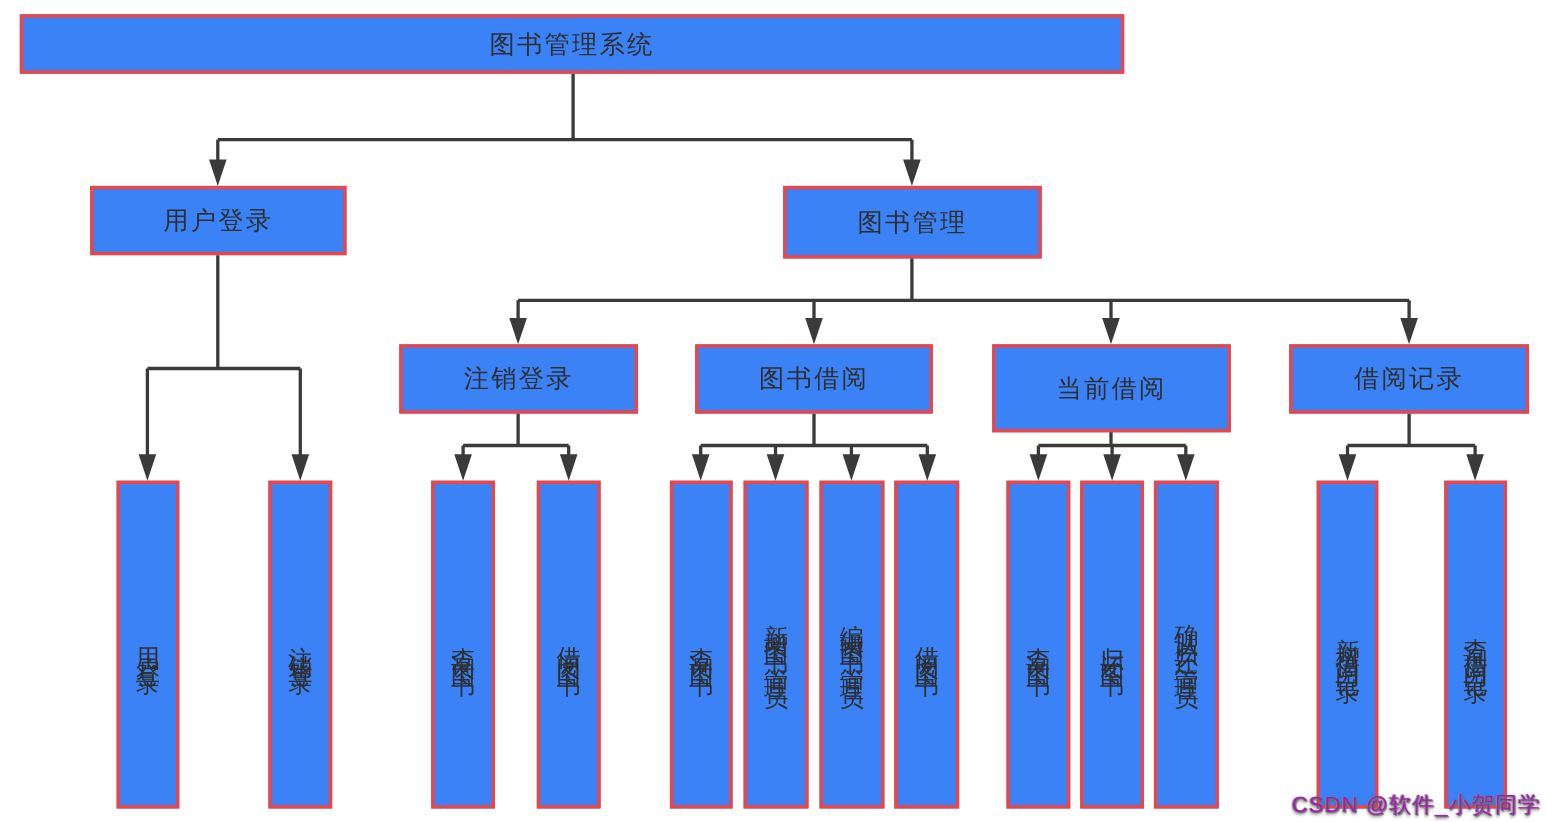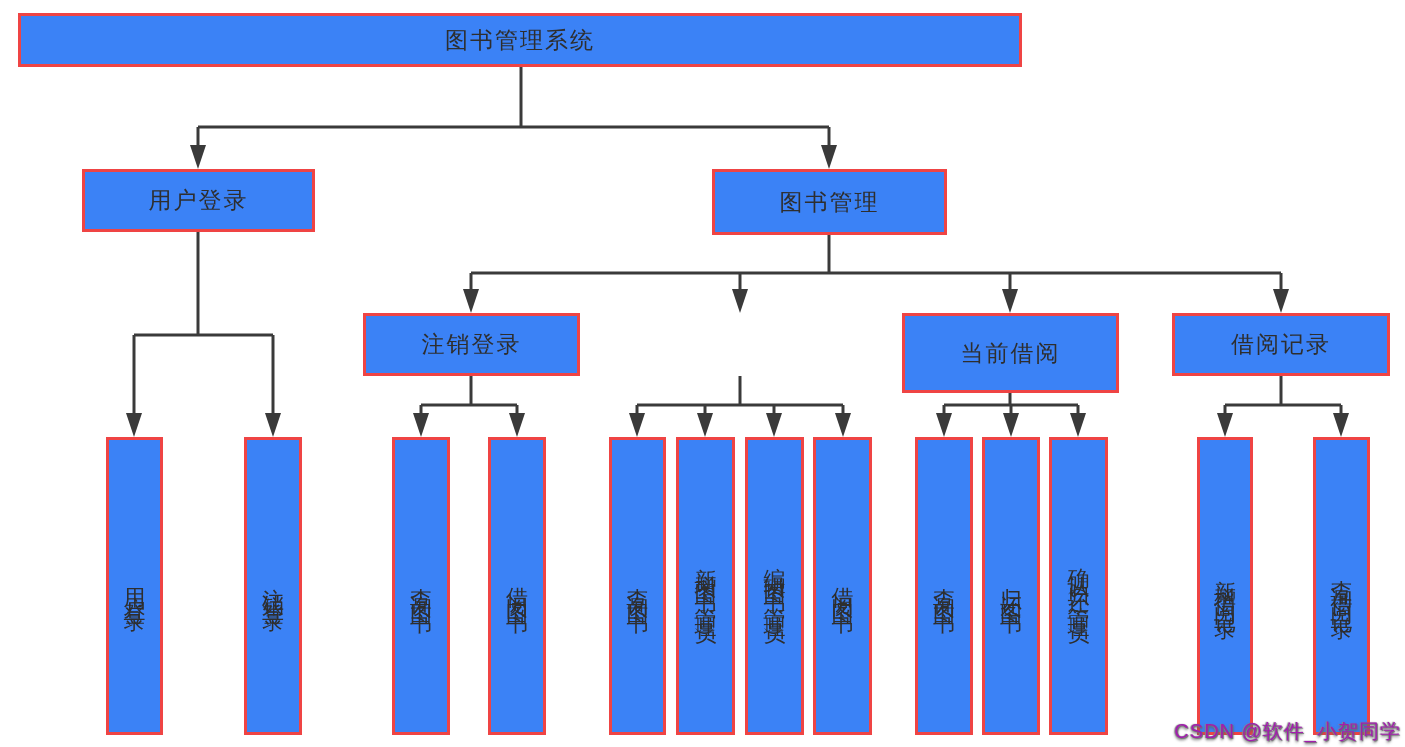--- a/index.html
+++ b/index.html
@@ -141,20 +141,23 @@
   <div class="box h" style="left:82px; top:169px; width:233px; height:63px">
     <span>用户登录</span>
   </div>
   <div class="box h" style="left:712px; top:169px; width:235px; height:66px">
     <span>图书管理</span>
   </div>
 
   <div class="box h" style="left:363px; top:313px; width:217px; height:63px">
     <span>注销登录</span>
   </div>
+  <div class="box h" style="left:632px; top:313px; width:216px; height:63px">
+    <span>图书借阅</span>
+  </div>
   <div class="box h" style="left:902px; top:313px; width:217px; height:80px">
     <span>当前借阅</span>
   </div>
   <div class="box h" style="left:1172px; top:313px; width:218px; height:63px">
     <span>借阅记录</span>
   </div>
 
   <div class="box v" style="left:106px; top:437px; width:57px; height:298px">
     <span>用户登录</span>
   </div>

